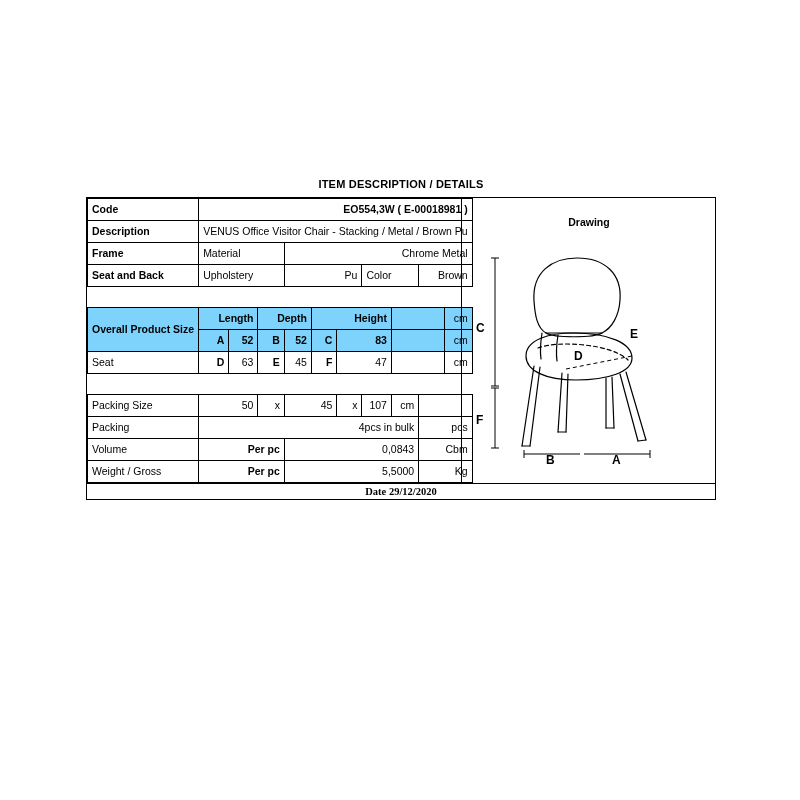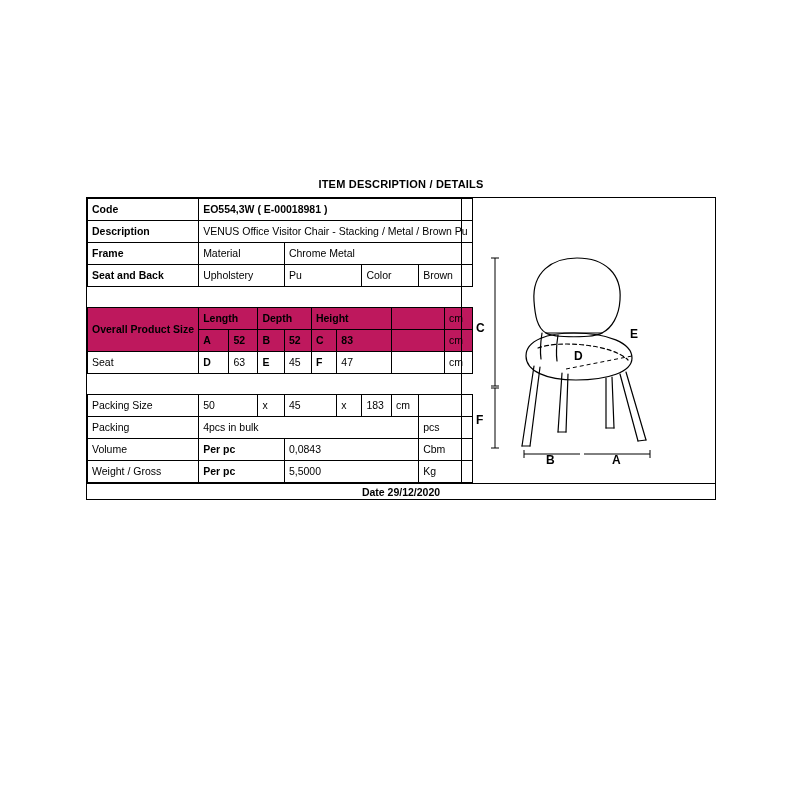--- a/index.html
+++ b/index.html
@@ -51,24 +51,24 @@
   }
   table.spec td {
     border: 1px solid #000;
     padding: 0 4px;
     height: 21px;
     line-height: 21px;
     box-sizing: border-box;
     white-space: nowrap;
     overflow: hidden;
   }
-  .c { text-align: left; }
+  .c { text-align: right; }
   .l { text-align: left; }
   .b { font-weight: bold; }
-  .yellow { background: #be185d; }
+  .yellow { background: #7dd3fc; }
   .spacer-row td {
     border: none !important;
     height: 9px;
     line-height: 9px;
   }
   
   .drawing-panel {
     position: absolute;
     left: 460px;
     top: 198px;
@@ -97,20 +97,21 @@
     left: 86px;
     top: 483px;
     width: 628px;
     height: 16px;
     border-top: 1px solid #000;
     text-align: center;
     font-size: 10.5px;
     font-weight: bold;
     line-height: 16px;
     box-sizing: border-box;
+    font-family: Liberation Serif, serif;
   }
 </style>
 </head>
 <body>
 
 <div class="sheet">
 
   <div class="doc-title">ITEM DESCRIPTION / DETAILS</div>
 
   <div class="frame"></div>
@@ -194,21 +195,21 @@
     <tr class="spacer-row">
       <td colspan="11"></td>
     </tr>
 
     <tr>
       <td class="l">Packing Size</td>
       <td class="c" colspan="2">50</td>
       <td class="c">x</td>
       <td class="c" colspan="2">45</td>
       <td class="c">x</td>
-      <td class="c">183</td>
+      <td class="c">107</td>
       <td class="c">cm</td>
       <td colspan="2"></td>
     </tr>
 
     <tr>
       <td class="l">Packing</td>
       <td class="c" colspan="8">4pcs in bulk</td>
       <td class="c" colspan="2">pcs</td>
     </tr>
 
@@ -222,20 +223,21 @@
     <tr>
       <td class="l">Weight / Gross</td>
       <td class="c b" colspan="3">Per pc</td>
       <td class="c" colspan="5">5,5000</td>
       <td class="c" colspan="2">Kg</td>
     </tr>
   </tbody>
     </table>
 
   <div class="drawing-panel">
+    <div class="drawing-title">Drawing</div>
 
     <svg class="drawing-svg" width="254" height="245" viewBox="0 0 254 245">
       <g fill="none" stroke="#000" stroke-width="1.2" stroke-linejoin="round" stroke-linecap="round">
 
         <path d="M72 65 C70 36 90 22 115 22 C143 22 160 38 158 64 C157 80 150 92 140 97 L84 97 C75 92 73 79 72 65 Z"></path>
 
         <path d="M84 97 C92 102 132 102 140 97"></path>
 
         <path d="M64 120 C64 104 86 97 112 97 C146 97 170 107 170 122 C170 136 146 144 114 144 C84 144 64 135 64 120 Z"></path>
 

